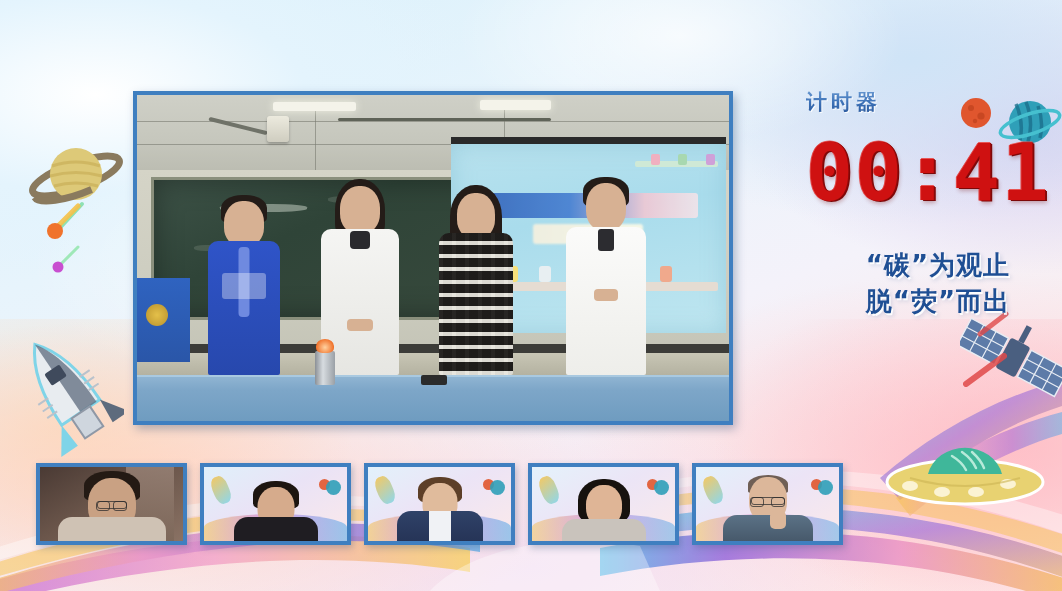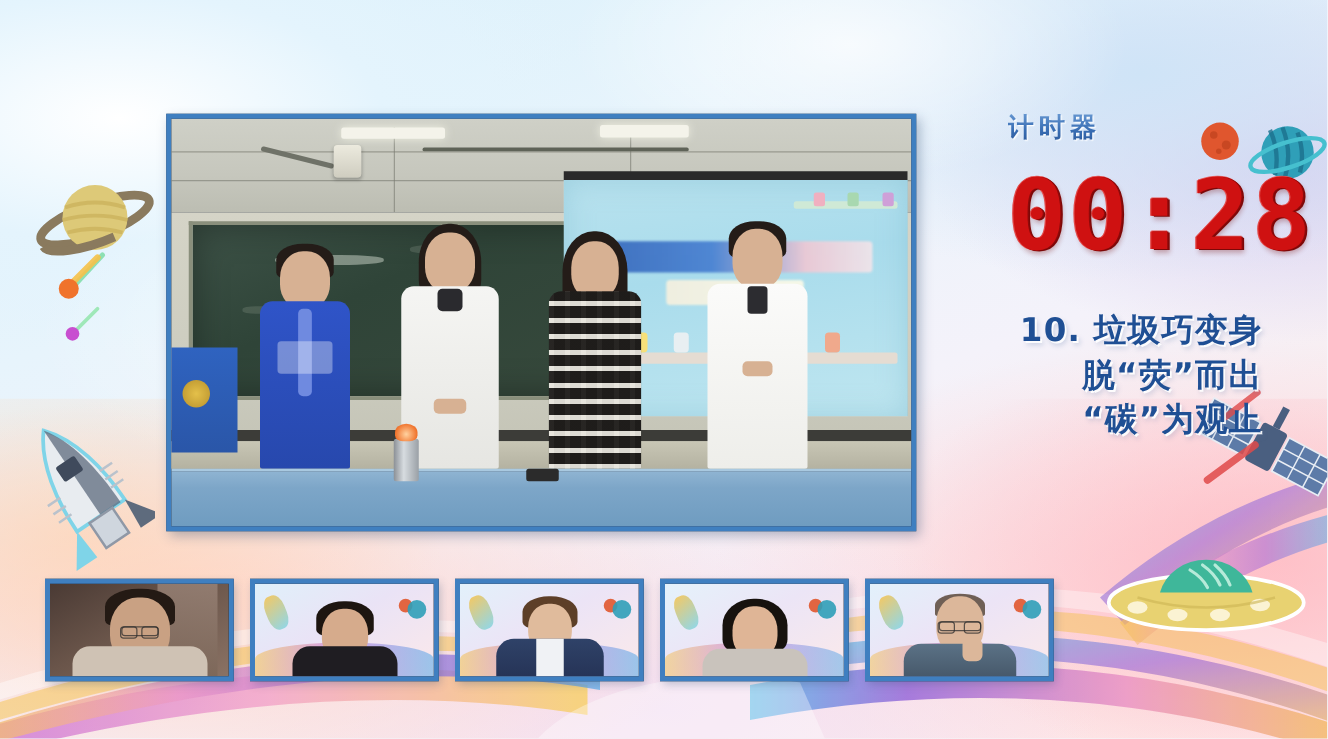--- a/index.html
+++ b/index.html
@@ -420,26 +420,25 @@
       <div class="v-desk"></div>
       <div class="exp-setup">
         <div class="exp-cyl"></div>
         <div class="exp-glow"></div>
       </div>
       <div class="exp-dev"></div>
     </div>
   </div>
 
   <div class="timer-label">计时器</div>
-  <div class="timer-value">00:28</div>
+  <div class="timer-value">00:41</div>
 
   <div class="prog-title">
-    <div>10. 垃圾巧变身</div>
+    <div>“碳”为观止</div>
     <div>脱“荧”而出</div>
-    <div>“碳”为观止</div>
   </div>
 
   <div class="thumb-strip">
 
     <div class="thumb">
       <div class="th-inner">
         <div class="th-bg" style="background:linear-gradient(150deg,#4a3a34 0%,#6a554a 45%,#8a7264 100%);"></div>
         <div style="position:absolute;right:6%;top:0;width:34%;height:100%;background:linear-gradient(180deg,#9a8478,#7b6658);opacity:.8;"></div>
         <div class="th-hair" style="top:4px;width:56px;height:30px;border-radius:48% 48% 16% 16%;background:#241a14;"></div>
         <div class="th-head" style="top:11px;width:48px;height:54px;background:#c9a183;"></div>

